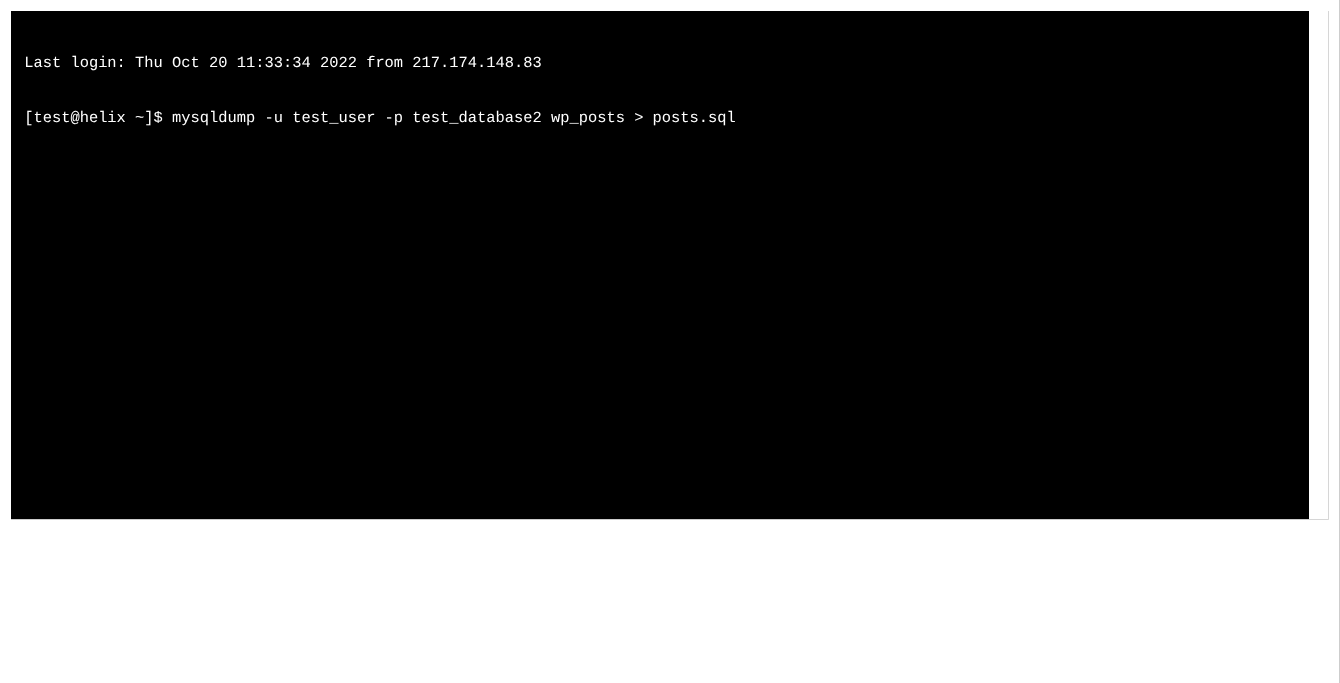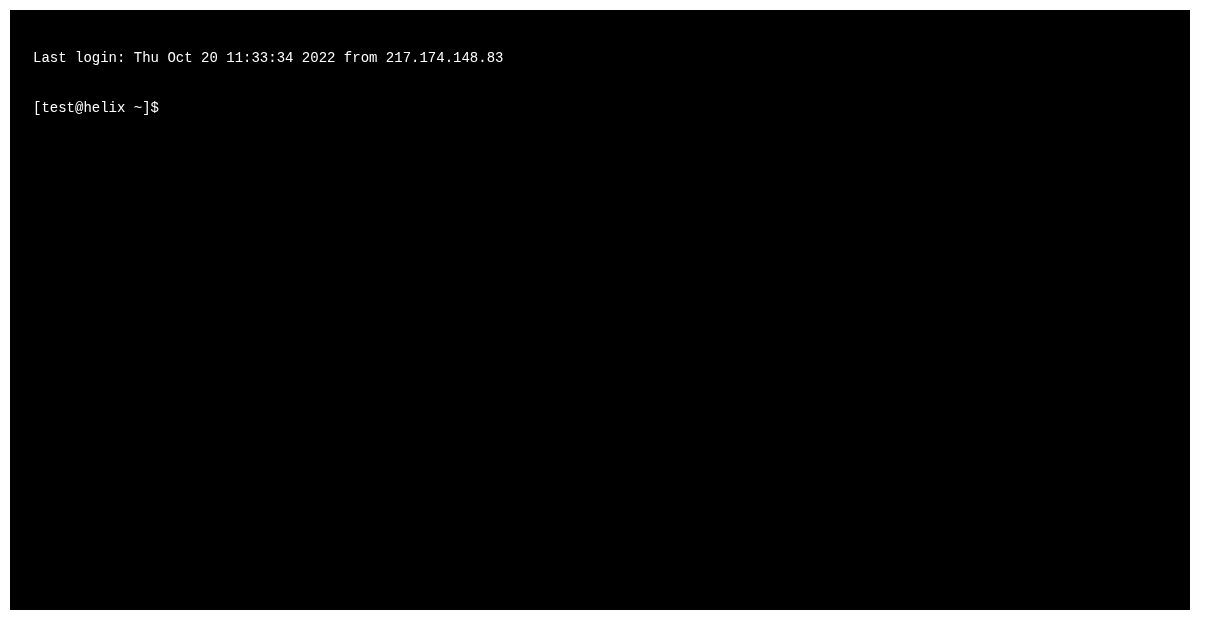--- a/index.html
+++ b/index.html
@@ -10,25 +10,25 @@
     body {
       background: #ffffff;
       width: 1218px;
       height: 621px;
       padding: 10px;
       overflow: hidden;
     }
     .terminal {
       background: #000000;
       width: 100%;
-      height: 600px;
+      height: 462px;
       font-family: "Courier New", Courier, monospace;
       font-size: 14px;
       color: #ffffff;
-      padding: 6px 23px;
+      padding: 6px 12px;
       line-height: 1.2;
       white-space: pre;
       border-right: 18px solid #ffffff;
     }
     .line {
       display: block;
     }
     .prompt-line {
       display: flex;
       flex-wrap: nowrap;
@@ -40,14 +40,14 @@
       background: #ffffff;
       vertical-align: text-bottom;
       margin-left: 2px;
     }
   </style>
 </head>
 <body>
 
 <div class="terminal">
   <span class="line">Last login: Thu Oct 20 11:33:34 2022 from 217.174.148.83</span>
-  <div class="prompt-line"><span>[test@helix ~]$ </span></div>
+  <div class="prompt-line"><span>[test@helix ~]$ </span><span>mysqldump -u test_user -p test_database2 wp_posts &gt; posts.sql</span></div>
 </div>
 
 </body></html>

